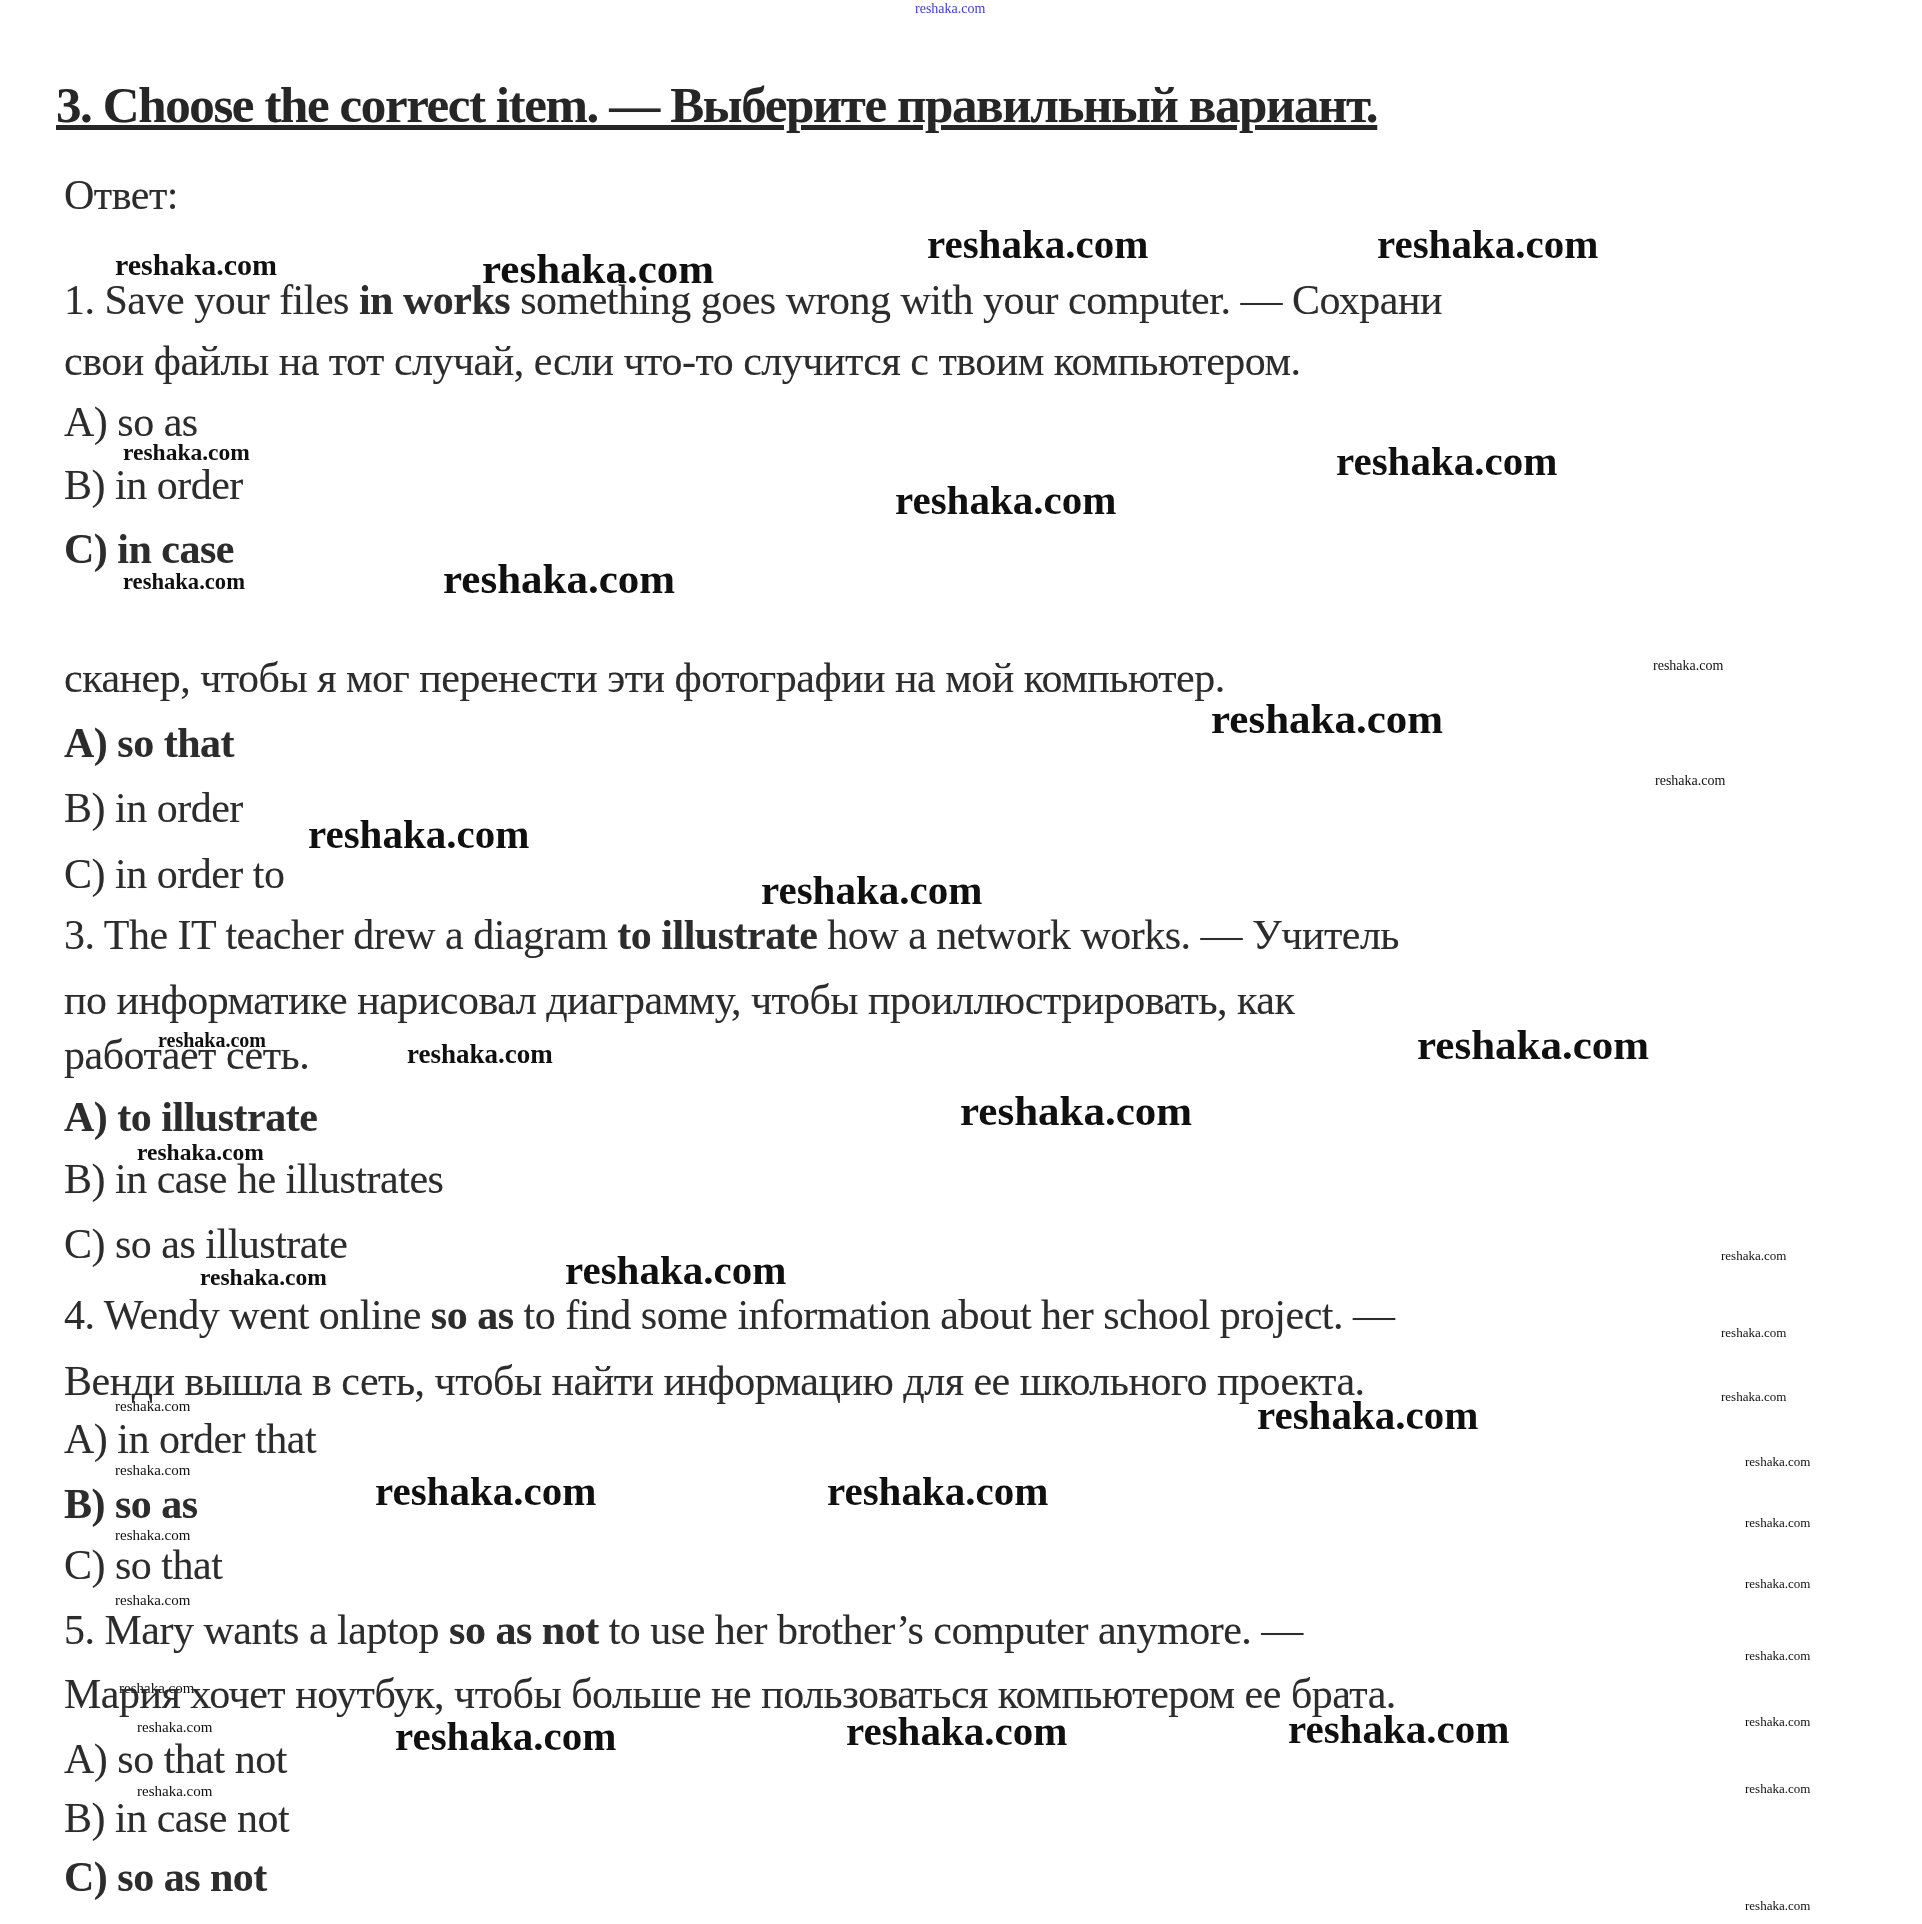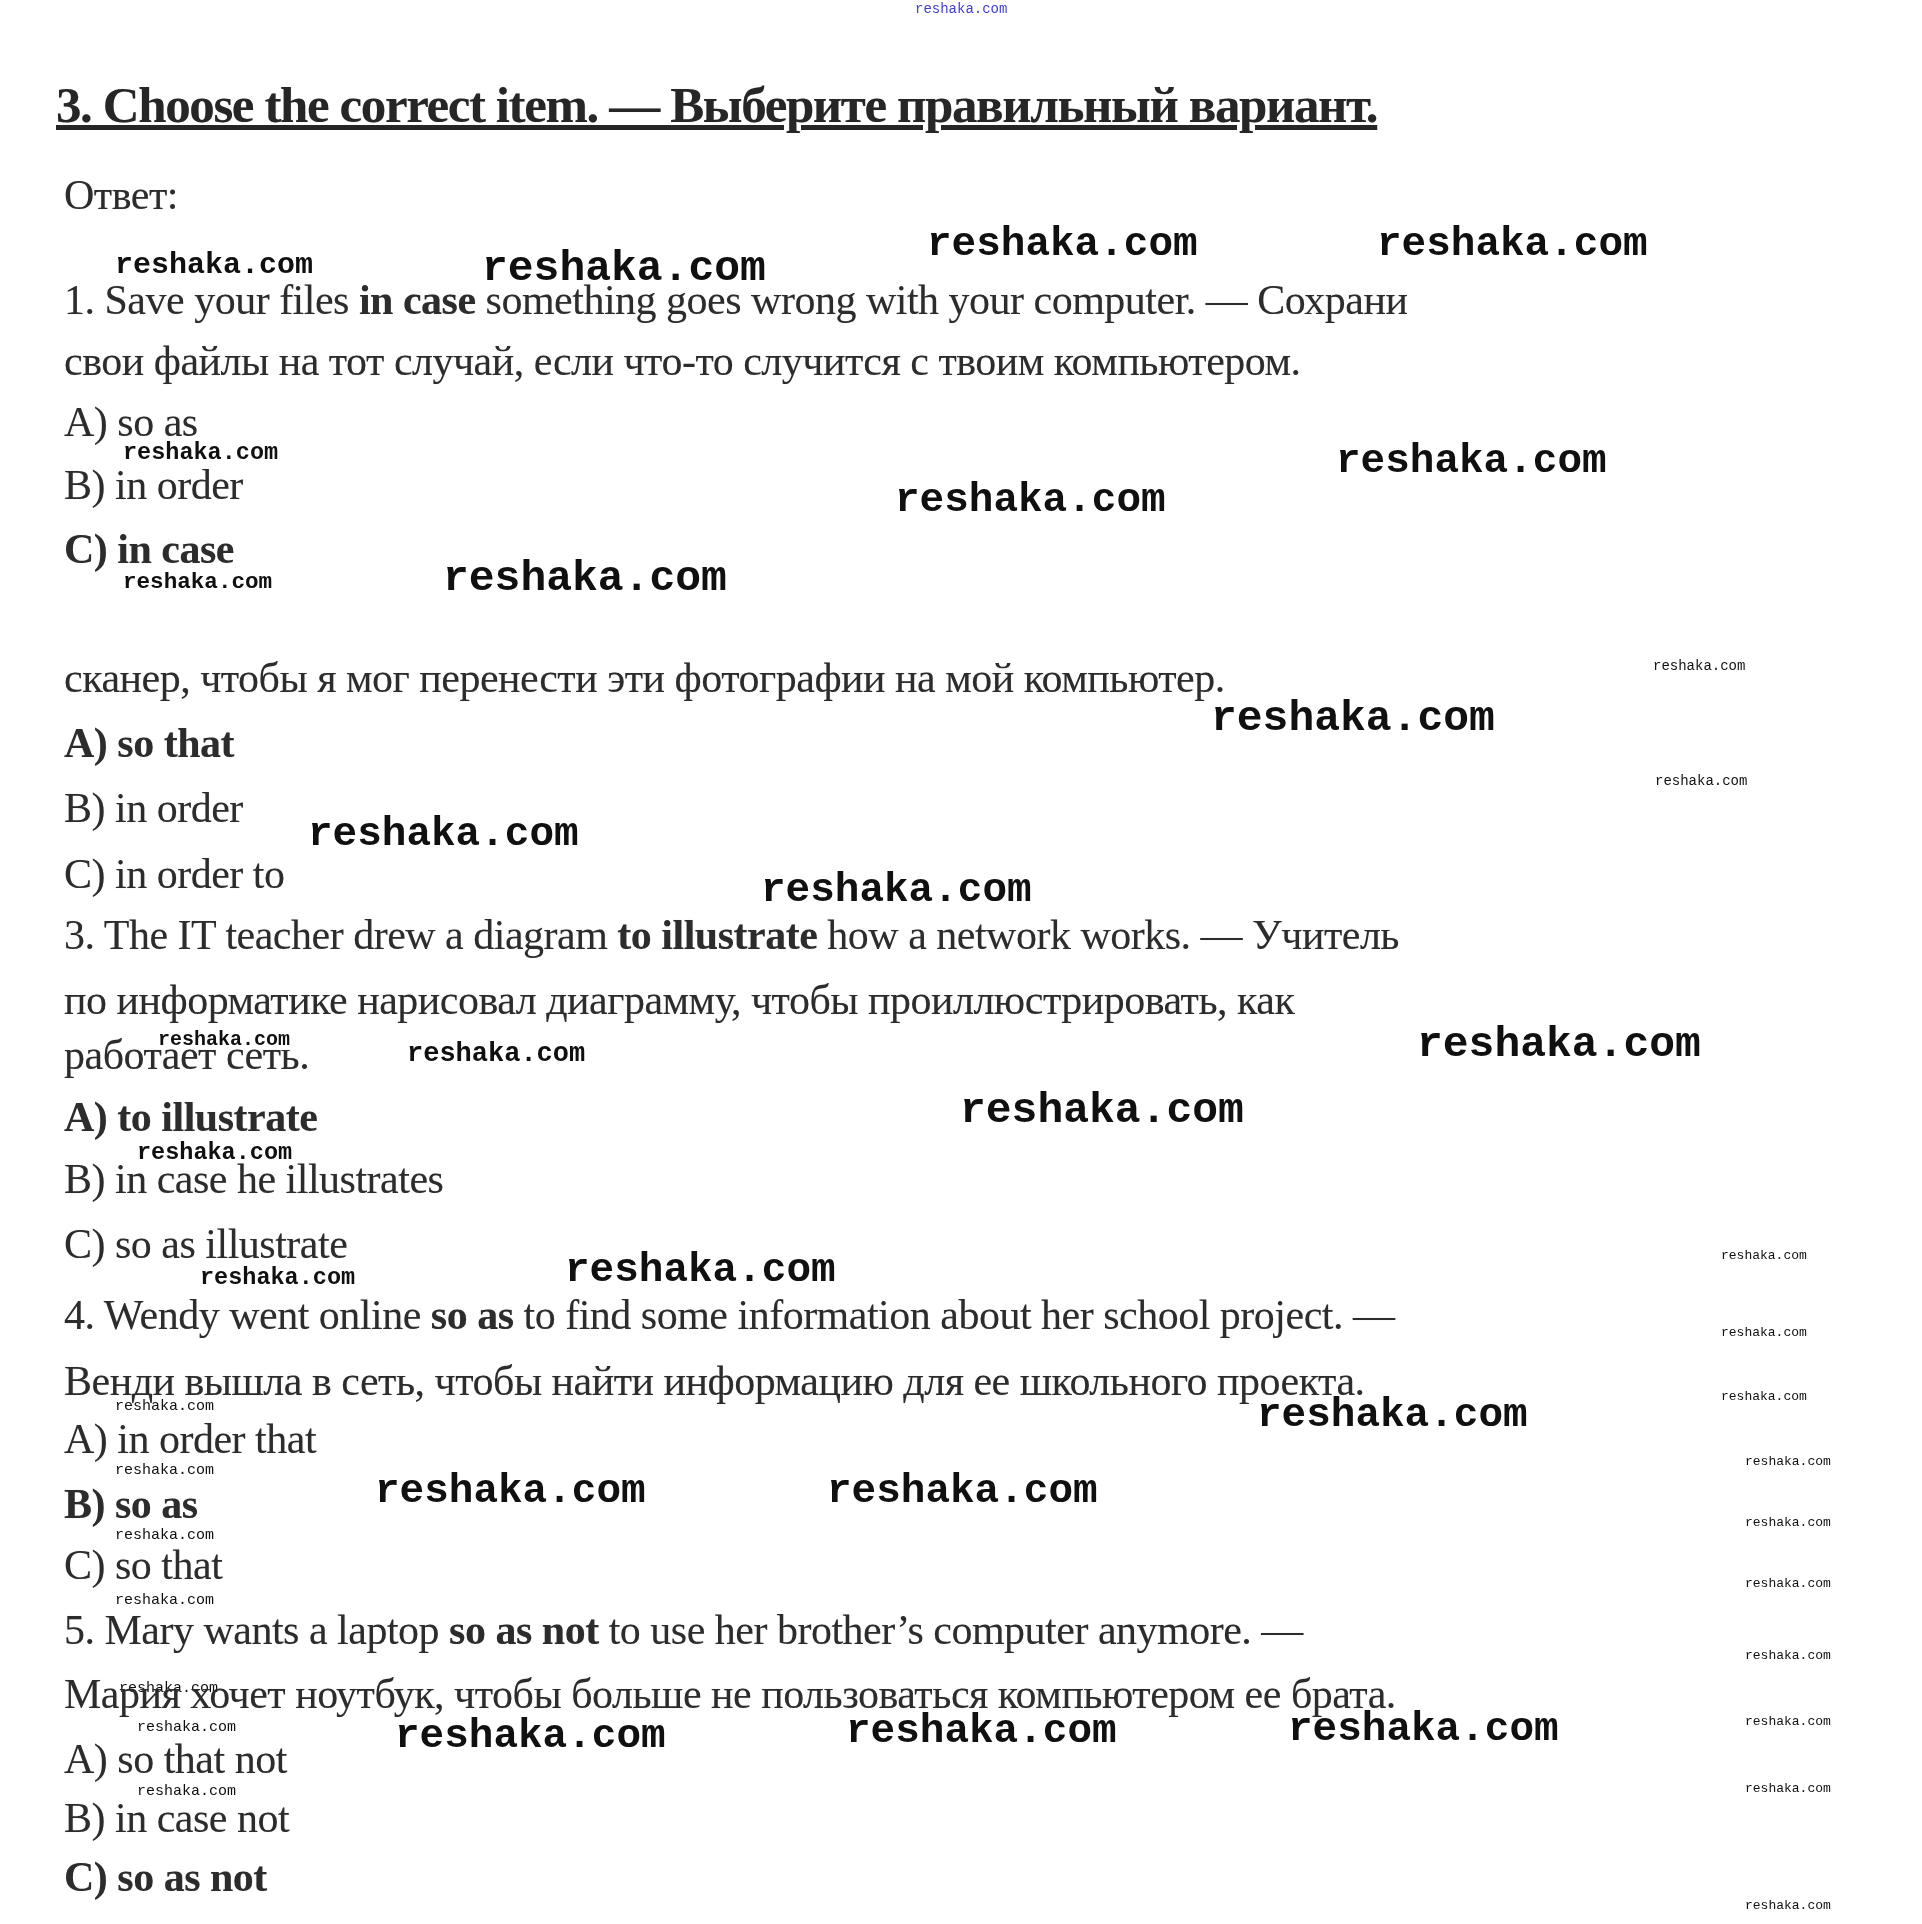--- a/index.html
+++ b/index.html
@@ -37,21 +37,21 @@
     font-weight: 700;
   }
   .text-line.title {
     left: 56px;
     font-size: 51px;
     letter-spacing: -1.4px;
     color: #262626;
   }
   .wm {
     position: absolute;
-    font-family: Liberation Mono, monospace;
+    font-family: Liberation Serif, serif;
     font-weight: 700;
     line-height: 1;
     white-space: nowrap;
     color: #101010;
   }
 </style>
 </head>
 <body style="background: rgb(255, 255, 255);">
 
 <div class="page">
@@ -98,21 +98,21 @@
       <span class="wm" style="left: 846px; top: 1711px; font-size: 41px;">reshaka.com</span>
       <span class="wm" style="left: 1288px; top: 1709px; font-size: 41px;">reshaka.com</span>
       <span class="wm" style="left: 1745px; top: 1715px; font-size: 13px; font-weight: 400;">reshaka.com</span>
       <span class="wm" style="left: 137px; top: 1784px; font-size: 15px; font-weight: 400;">reshaka.com</span>
       <span class="wm" style="left: 1745px; top: 1782px; font-size: 13px; font-weight: 400;">reshaka.com</span>
       <span class="wm" style="left: 1745px; top: 1899px; font-size: 13px; font-weight: 400;">reshaka.com</span>
     </div>
   <div class="layer" style="color: rgb(44, 44, 44);">
       <div class="text-line title" style="top: 80px; text-decoration: underline;"><span class="b">3. Choose the correct item. — Выберите правильный вариант.</span></div>
       <div class="text-line" style="top: 174px;"><span>Ответ:</span></div>
-      <div class="text-line" style="top: 279px;"><span>1. Save your files </span><span class="b">in case</span><span> something goes wrong with your computer. — Сохрани</span></div>
+      <div class="text-line" style="top: 279px;"><span>1. Save your files </span><span class="b">in works</span><span> something goes wrong with your computer. — Сохрани</span></div>
       <div class="text-line" style="top: 340px;"><span>свои файлы на тот случай, если что-то случится с твоим компьютером.</span></div>
       <div class="text-line" style="top: 401px;"><span>A) so as</span></div>
       <div class="text-line" style="top: 464px;"><span>B) in order</span></div>
       <div class="text-line" style="top: 528px;"><span class="b">C) in case</span></div>
       <div class="text-line" style="top: 657px;"><span>сканер, чтобы я мог перенести эти фотографии на мой компьютер.</span></div>
       <div class="text-line" style="top: 722px;"><span class="b">A) so that</span></div>
       <div class="text-line" style="top: 787px;"><span>B) in order</span></div>
       <div class="text-line" style="top: 853px;"><span>C) in order to</span></div>
       <div class="text-line" style="top: 914px;"><span>3. The IT teacher drew a diagram </span><span class="b">to illustrate</span><span> how a network works. — Учитель</span></div>
       <div class="text-line" style="top: 979px;"><span>по информатике нарисовал диаграмму, чтобы проиллюстрировать, как</span></div>

